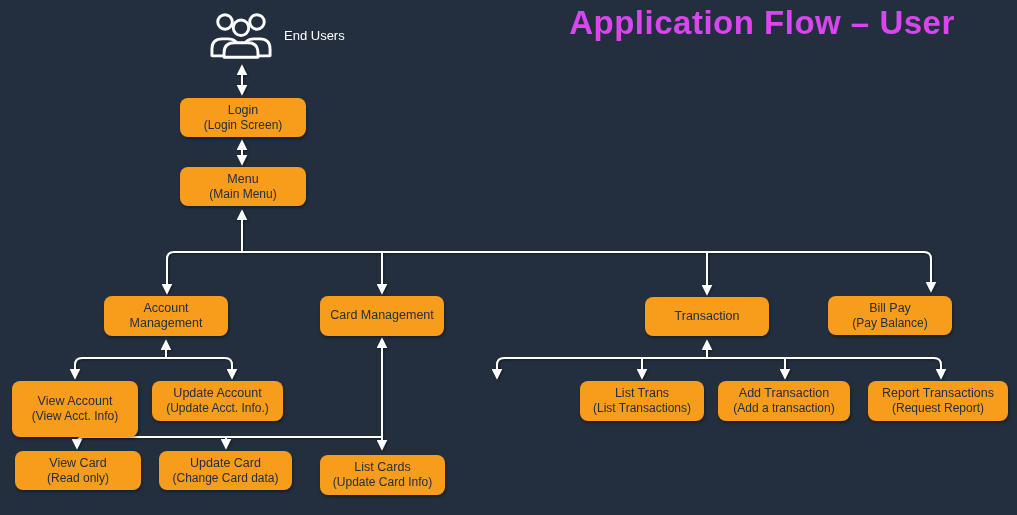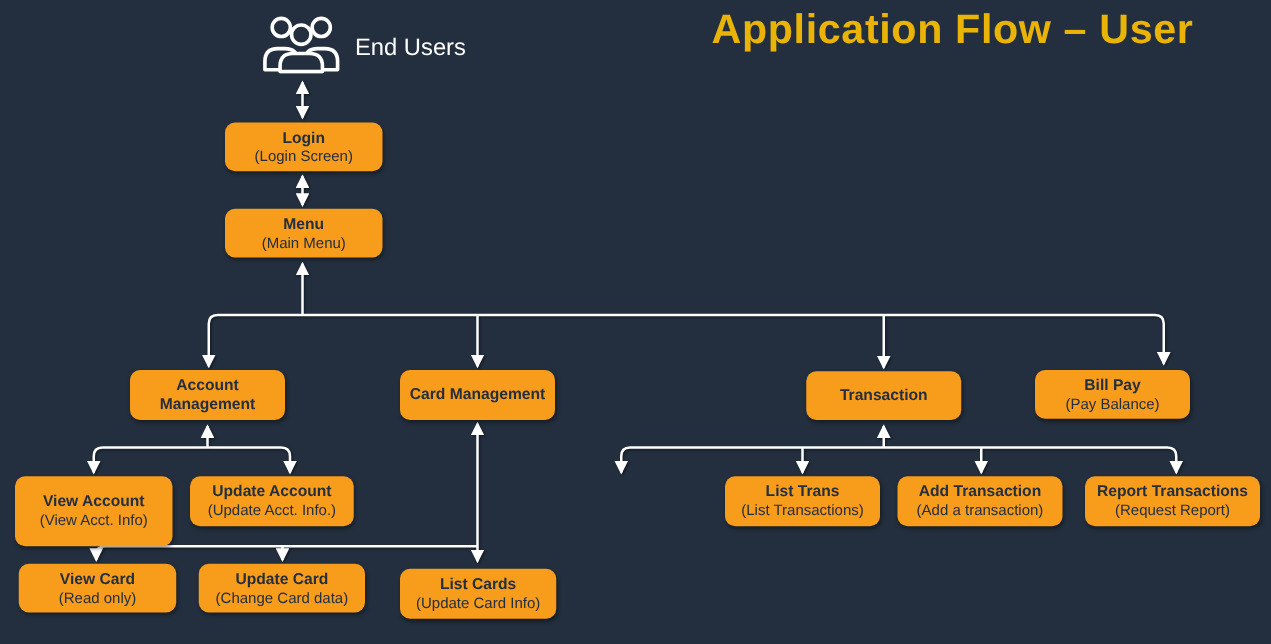--- a/index.html
+++ b/index.html
@@ -22,32 +22,32 @@
     border-radius: 8px;
     color: #232F3E;
     display: flex; flex-direction: column;
     align-items: center; justify-content: center;
     text-align: center;
     line-height: 1.22;
     padding: 2px 4px;
     box-sizing: border-box;
     box-shadow: 1px 2px 3px rgba(0,0,0,0.35);
   }
-  .node-title { font-weight: bold; font-size: 12.5px; white-space: pre-line; }
+  .node-title { font-weight: normal; font-size: 12.5px; white-space: pre-line; }
   .node-sub   { font-size: 12px; }
   #title {
     position: absolute; left: 562px; top: 4px; width: 400px; margin: 0;
     text-align: center;
-    color: #eab308; font-size: 33px; font-weight: bold;
+    color: #d946ef; font-size: 33px; font-weight: bold;
     letter-spacing: 0.5px;
   }
   .actor-icon { position: absolute; left: 210px; top: 12px; width: 62px; height: 47px; }
   .actor-label {
     position: absolute; left: 284px; top: 28px;
-    color: #FFFFFF; font-size: 19px;
+    color: #FFFFFF; font-size: 13px;
   }
 </style>
 </head>
 <body>
 
 <div class="canvas">
 
   <svg class="connectors" viewBox="0 0 1017 515" xmlns="http://www.w3.org/2000/svg">
     <defs>
       <marker id="arr" viewBox="0 0 10 10" refX="8.5" refY="5" markerWidth="5.5" markerHeight="5.5" orient="auto-start-reverse">

